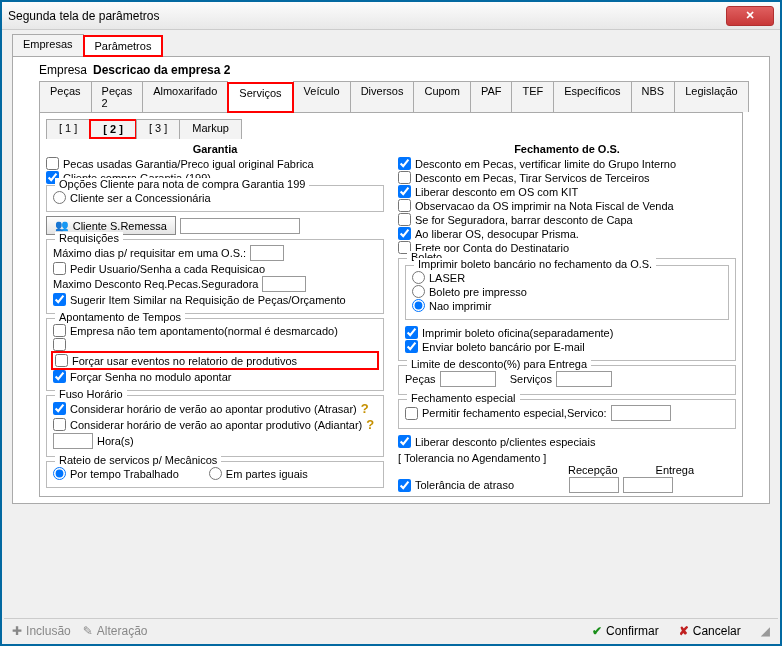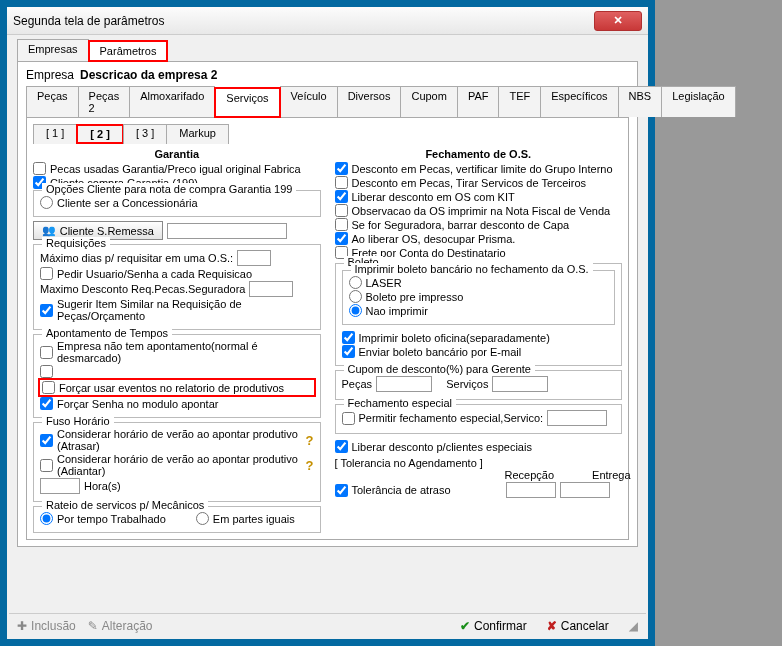--- a/index.html
+++ b/index.html
@@ -1,26 +1,26 @@
 <!DOCTYPE html>
 <html><head>
 <meta charset="utf-8">
 <style>
   * { box-sizing: border-box; }
   body { margin: 0; font-family: "Segoe UI", Tahoma, sans-serif; font-size: 11px; background: #999; }
-  .window { width: 655px; height: 646px; background: #f0f0f0; border: 7px solid #0369a1; position: relative; }
+  .window { width: 782px; height: 646px; background: #f0f0f0; border: 2px solid #0369a1; position: relative; }
   .titlebar { height: 28px; background: linear-gradient(#fcfcfc,#e8e8e8); border-bottom: 1px solid #ccc; display: flex; align-items: center; padding: 0 6px; }
   .title-text { flex: 1; font-size: 12px; }
   .close-btn { width: 48px; height: 20px; background: linear-gradient(#e06060,#c83838); border: 1px solid #b03030; border-radius: 3px; color: #fff; display: flex; align-items: center; justify-content: center; font-weight: bold; cursor: pointer; }
   .content { padding: 4px 10px; }
   .tabs { display: flex; border-bottom: 1px solid #aaa; }
   .tab { padding: 3px 10px; border: 1px solid #aaa; border-bottom: none; background: #f3f3f3; margin-right: -1px; cursor: pointer; position: relative; }
   .tab.active { background: #fff; border-bottom: 1px solid #fff; top: 1px; z-index: 2; }
   .tab-box-red { border: 2px solid red !important; }
-  .panel { background: #fff; border: 1px solid #aaa; border-top: none; padding: 6px 8px; }
+  .panel { background: #fff; border: 1px solid #aaa; border-top: none; padding: 6px 26px; }
   .row-head { display: flex; align-items: center; gap: 6px; margin-bottom: 4px; }
   .row-head .label { font-size: 12px; }
   .row-head .desc { color: #000000; font-weight: bold; font-size: 12px; }
   .subtabs { display: flex; border-bottom: 1px solid #aaa; }
   .subtabs .tab { font-size: 11px; }
   .subpanel { background: #fff; border: 1px solid #aaa; border-top: none; padding: 4px 6px 2px; }
   .pagetabs { display: flex; margin-top: 2px; }
   .pagetabs .tab { padding: 2px 12px; }
   .numtab.sel { border: 2px solid red; font-weight: bold; }
   .two-col { display: flex; gap: 14px; margin-top: 2px; }
@@ -242,21 +242,21 @@
                   <input type="checkbox" checked="" style="">
                   <span>Imprimir boleto oficina(separadamente)</span>
                 </div>
               <div class="chk">
                   <input type="checkbox" checked="" style="">
                   <span>Enviar boleto bancário por E-mail</span>
                 </div>
             </div>
 
             <div class="grp">
-              <div class="grp-title">Cupom de desconto(%) para Gerente</div>
+              <div class="grp-title">Limite de desconto(%) para Entrega</div>
               <div class="inline">
                 <span>Peças</span>
                 <input class="text-input" style="width: 56px;">
                 &nbsp;&nbsp;
                 <span>Serviços</span>
                 <input class="text-input" style="width: 56px;">
               </div>
             </div>
 
             <div class="grp">

